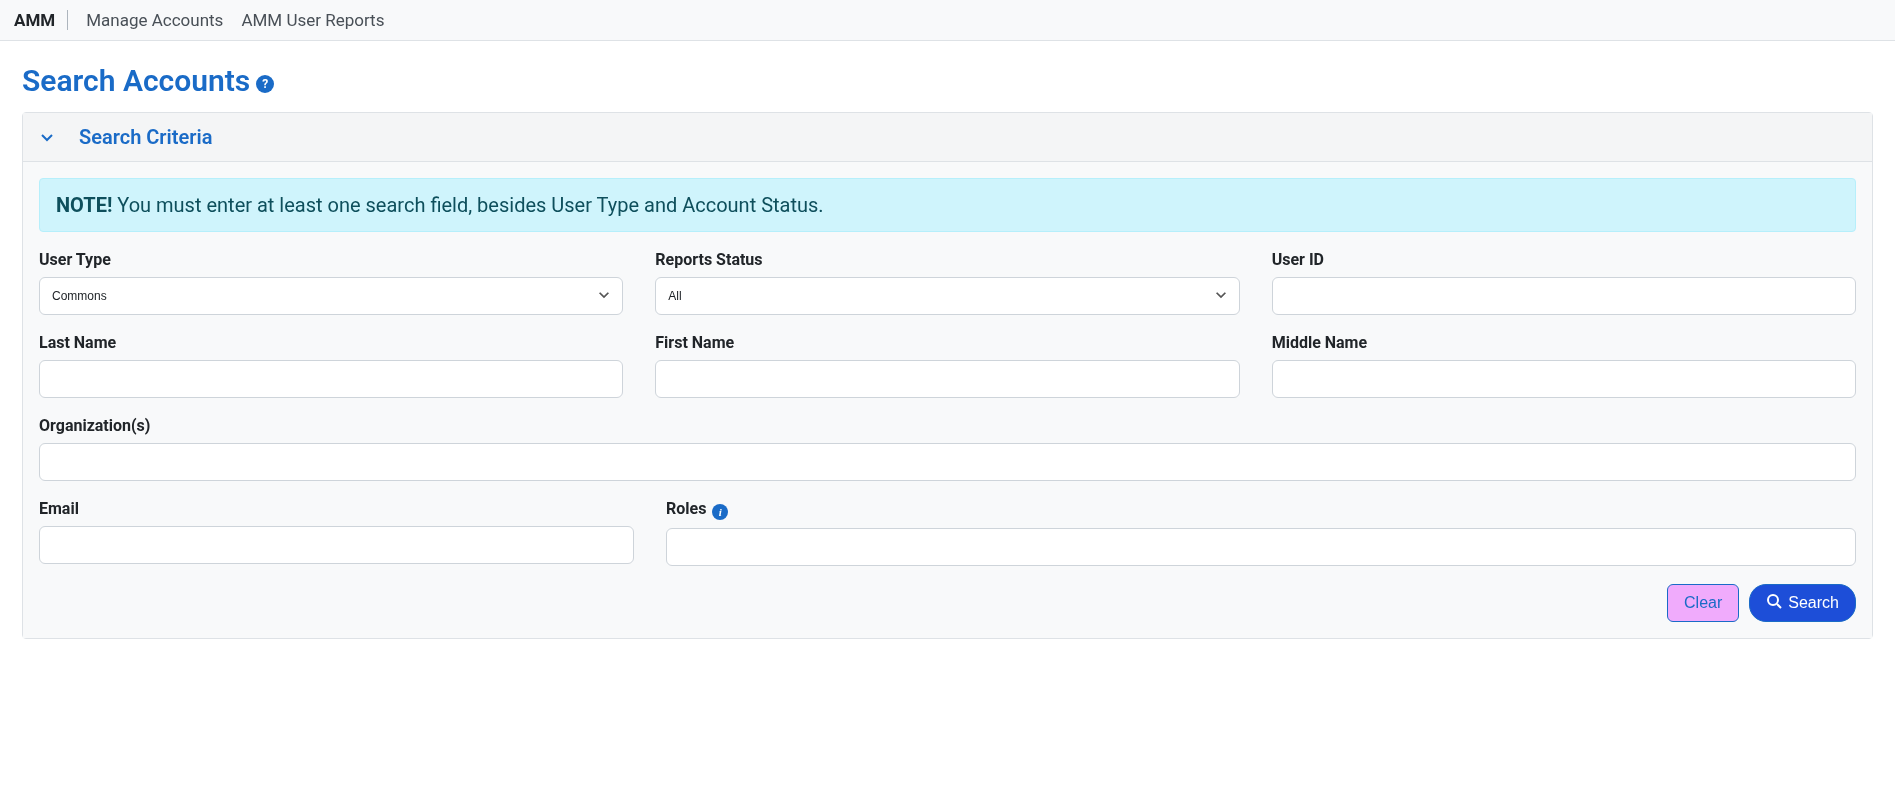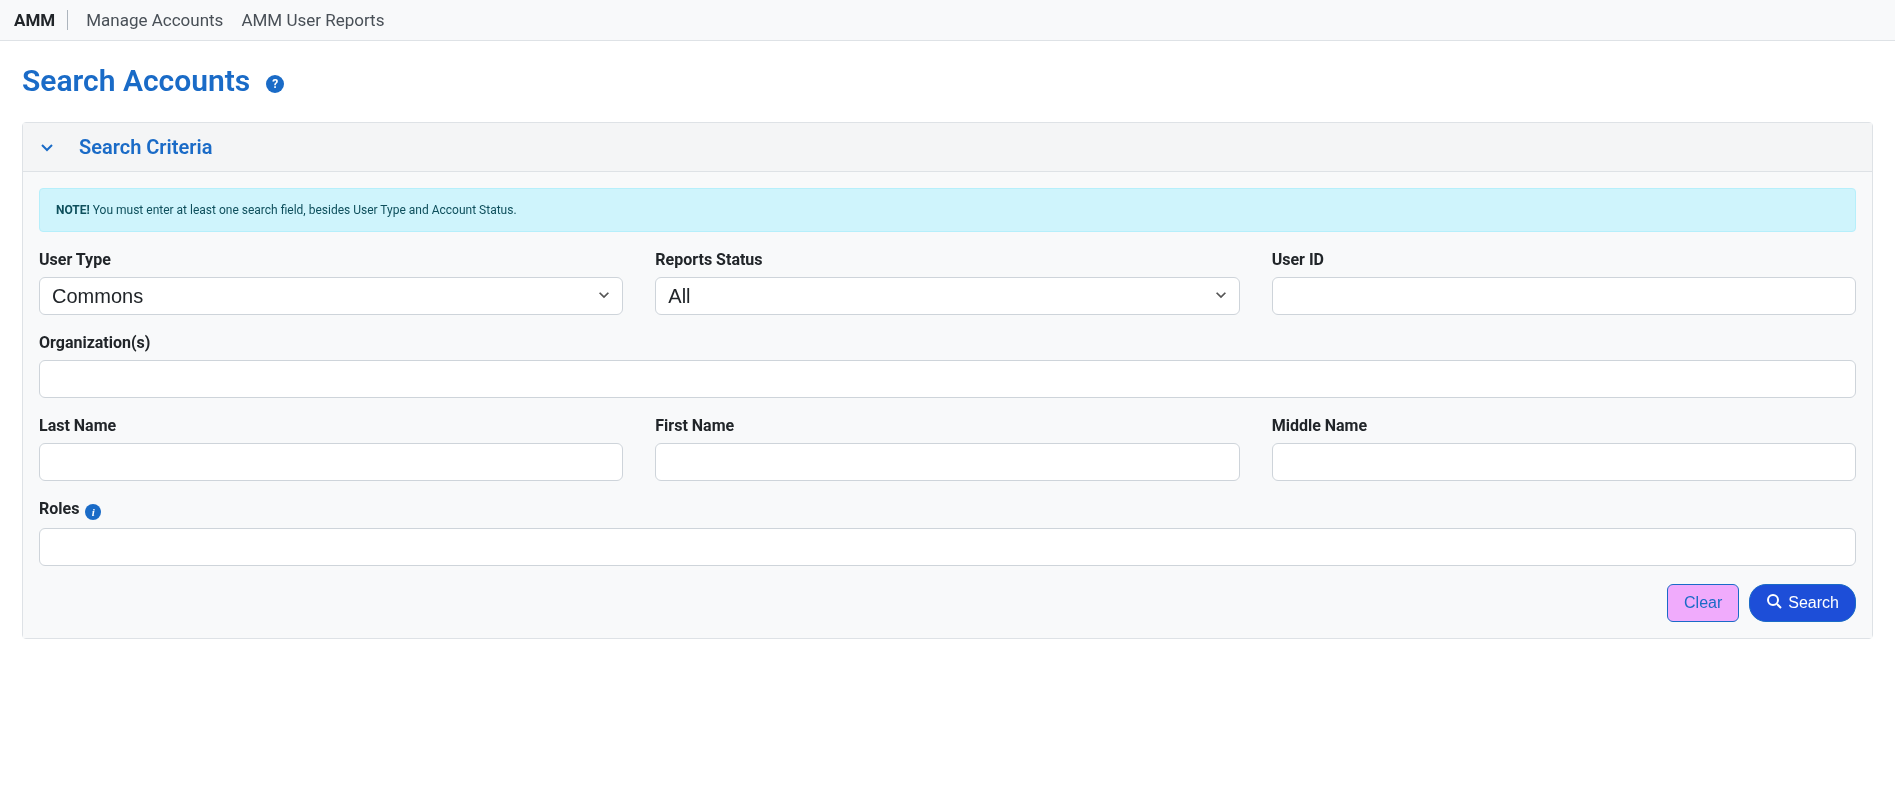--- a/index.html
+++ b/index.html
@@ -33,22 +33,22 @@
   color: #495057;
   text-decoration: none;
   font-size: 17px;
 }
 .container {
   padding: 22px;
 }
 .page-title-row {
   display: flex;
   align-items: center;
-  gap: 16px;
-  margin-bottom: 24px;
+  gap: 6px;
+  margin-bottom: 14px;
 }
 .page-title {
   color: #1a6bc7;
   font-size: 30px;
   font-weight: 600;
 }
 .help-icon {
   display: inline-flex;
   align-items: center;
   justify-content: center;
@@ -88,21 +88,21 @@
   background: #f8f9fa;
   padding: 16px;
 }
 .alert-info {
   background: #cff4fc;
   border: 1px solid #b6effb;
   color: #0e4f5c;
   border-radius: 4px;
   padding: 14px 16px;
   margin-bottom: 18px;
-  font-size: 12px;
+  font-size: 20px;
 }
 .alert-info .note-label {
   font-weight: 700;
 }
 .form-row {
   display: flex;
   flex-wrap: wrap;
   gap: 32px;
   margin-bottom: 18px;
 }
@@ -130,21 +130,21 @@
   font-style: italic;
   font-family: Georgia, serif;
   font-weight: 700;
   margin-left: 2px;
   vertical-align: -2px;
 }
 .form-control, .form-select {
   width: 100%;
   height: 38px;
   padding: 6px 12px;
-  font-size: 20px;
+  font-size: 12px;
   color: #212529;
   background: #fff;
   border: 1px solid #ced4da;
   border-radius: 6px;
   outline: none;
 }
 .form-select {
   appearance: none;
   background-image: none;
   padding-right: 36px;
@@ -252,42 +252,46 @@
             </span>
           </div>
         </div>
         <div class="form-group">
           <label class="form-label">User ID</label>
           <input type="text" class="form-control" value="" style="">
         </div>
       </div>
 
       <div class="form-row">
+        <div class="form-group">
+          <label class="form-label">Last Name</label>
+          <input type="text" class="form-control" value="" style="">
+        </div>
+        <div class="form-group">
+          <label class="form-label">First Name</label>
+          <input type="text" class="form-control" value="" style="">
+        </div>
+        <div class="form-group">
+          <label class="form-label">Middle Name</label>
+          <input type="text" class="form-control" value="" style="">
+        </div>
+      </div>
+
+      <div class="form-row">
         <div class="form-group full">
           <label class="form-label">Organization(s)</label>
           <input type="text" class="form-control" value="" style="">
         </div>
       </div>
 
       <div class="form-row">
         <div class="form-group">
-          <label class="form-label">Last Name</label>
-          <input type="text" class="form-control" value="" style="">
-        </div>
-        <div class="form-group">
-          <label class="form-label">First Name</label>
-          <input type="text" class="form-control" value="" style="">
-        </div>
-        <div class="form-group">
-          <label class="form-label">Middle Name</label>
-          <input type="text" class="form-control" value="" style="">
-        </div>
-      </div>
-
-      <div class="form-row">
+          <label class="form-label">Email</label>
+          <input type="text" class="form-control" value="" style="">
+        </div>
         <div class="form-group" style="flex:2 1 0">
           <label class="form-label">
             <span>Roles</span>
             <span class="info-icon">i</span>
           </label>
           <input type="text" class="form-control" value="" style="">
         </div>
       </div>
 
       <div class="btn-row">

